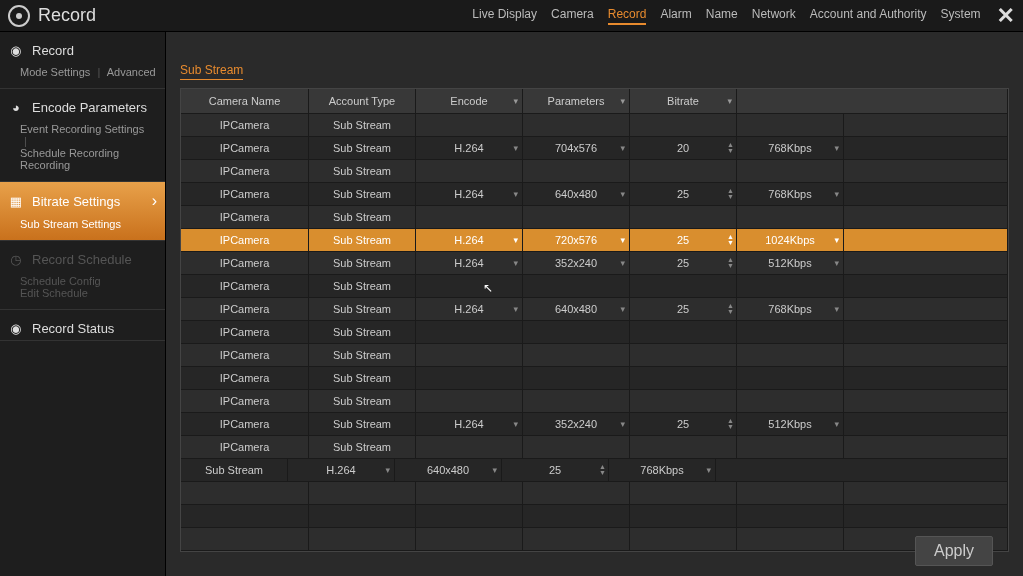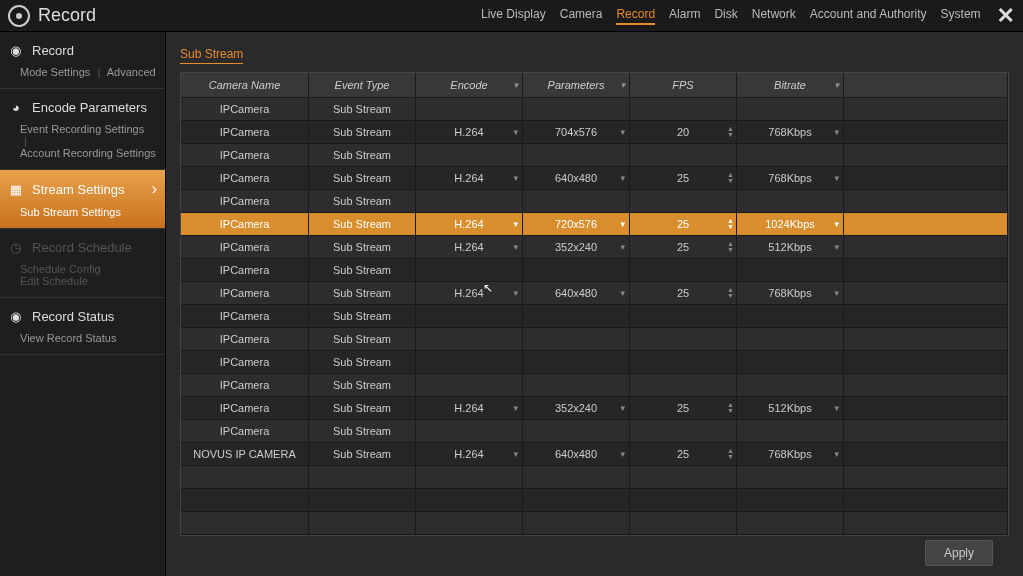--- a/index.html
+++ b/index.html
@@ -22,25 +22,25 @@
     .side-header.disabled { color: #555; }
     .side-icon { width: 16px; height: 16px; display: inline-flex; align-items: center; justify-content: center; }
     .side-sub { padding: 4px 8px 10px 20px; font-size: 11px; color: #999; }
     .side-sub span { cursor: pointer; text-align: right; }
     .side-sub .sep { margin: 0 4px; color: #555; }
     .side-section.active-sec { background: linear-gradient(#e8a14a, #c9711c); }
     .side-section.active-sec .side-header { color: #fff; font-weight: 500; }
     .side-section.active-sec .side-sub { color: #fff; }
     .chevron { margin-left: auto; color: #fff; font-size: 16px; }
     
-    .content { flex: 1; padding: 12px 14px; position: relative; }
+    .content { flex: 1; padding: 28px 14px; position: relative; }
     .tab-label { color: #e88b2e; font-size: 12px; margin-bottom: 8px; display: inline-block; border-bottom: 1px solid #e88b2e; padding-bottom: 2px; }
     
     .grid-wrap { border: 1px solid #444; background: #252525; }
-    .grid-header { display: flex; background: #383838; border-bottom: 1px solid #1a1a1a; font-style: italic; }
+    .grid-header { display: flex; background: #383838; border-bottom: 1px solid #1a1a1a; }
     .gh-cell { padding: 6px 8px; font-size: 11px; color: #ccc; text-align: center; border-right: 1px solid #1a1a1a; position: relative; }
     .gh-cell .dd { position: absolute; right: 4px; top: 50%; transform: translateY(-50%); font-size: 9px; color: #999; }
     
     .col-name { width: 128px; }
     .col-type { width: 107px; }
     .col-enc { width: 107px; }
     .col-res { width: 107px; }
     .col-fps { width: 107px; }
     .col-bit { width: 107px; }
     .col-ex { flex: 1; }
@@ -49,38 +49,38 @@
     .grid-row { display: flex; border-bottom: 1px solid #1a1a1a; height: 23px; align-items: center; }
     .grid-row:nth-child(odd) { background: #2d2d2d; }
     .grid-row:nth-child(even) { background: #262626; }
     .grid-row.hl { background: #d98e2e !important; color: #fff; }
     .g-cell { font-size: 11px; text-align: center; border-right: 1px solid #1a1a1a; height: 100%; display: flex; align-items: center; justify-content: center; position: relative; }
     .g-cell .dd { position: absolute; right: 4px; font-size: 9px; color: #888; }
     .grid-row.hl .g-cell .dd { color: #fff; }
     .spinner { position: absolute; right: 2px; display: flex; flex-direction: column; line-height: 6px; font-size: 7px; color: #888; }
     .grid-row.hl .spinner { color: #fff; }
     
-    .apply-btn { position: absolute; bottom: 10px; right: 30px; background: #444; border: 1px solid #555; color: #ccc; padding: 5px 18px; font-size: 12px; cursor: pointer; border-radius: 2px; }
+    .apply-btn { position: absolute; bottom: 10px; right: 30px; background: #444; border: 1px solid #555; color: #ccc; padding: 5px 18px; font-size: 16px; cursor: pointer; border-radius: 2px; }
     
     .cursor-arrow { position: absolute; left: 317px; top: 249px; color: #fff; font-size: 12px; pointer-events: none; z-index: 100; }
   </style>
 </head>
 <body>
 
 <div class="topbar">
   <div class="topbar-left">
     <div class="logo-icon"></div>
     <div class="app-title">Record</div>
   </div>
   <div class="topbar-nav">
       <span>Live Display</span>
       <span>Camera</span>
       <span class="active">Record</span>
       <span>Alarm</span>
-      <span>Disk</span>
+      <span>Name</span>
       <span>Network</span>
       <span>Account and Authority</span>
       <span>System</span>
     </div>
   <div class="close-btn">✕</div>
 </div>
 
 <div class="main">
   <div class="sidebar">
     <div class="side-section">
@@ -95,27 +95,27 @@
       </div>
     </div>
     <div class="side-section">
       <div class="side-header">
         <span class="side-icon">◕</span>
         <span>Encode Parameters</span>
       </div>
       <div class="side-sub">
         <span>Event Recording Settings</span>
         <span class="sep">|</span><br>
-        <span>Account Recording Settings</span>
+        <span>Schedule Recording Recording</span>
       </div>
     </div>
     <div class="side-section active-sec">
       <div class="side-header">
         <span class="side-icon">▦</span>
-        <span>Stream Settings</span>
+        <span>Bitrate Settings</span>
         <span class="chevron">›</span>
       </div>
       <div class="side-sub">
         <span>Sub Stream Settings</span>
       </div>
     </div>
     <div class="side-section">
       <div class="side-header disabled">
         <span class="side-icon">◷</span>
         <span>Record Schedule</span>
@@ -123,36 +123,32 @@
       <div class="side-sub" style="color:#555">
         <span>Schedule Config</span><br>
         <span>Edit Schedule</span>
       </div>
     </div>
     <div class="side-section">
       <div class="side-header">
         <span class="side-icon">◉</span>
         <span>Record Status</span>
       </div>
-      <div class="side-sub">
-        <span>View Record Status</span>
-      </div>
     </div>
   </div>
 
   <div class="content">
     <span class="tab-label">Sub Stream</span>
     
     <div class="grid-wrap">
       <div class="grid-header">
         <div class="gh-cell col-name">Camera Name</div>
-        <div class="gh-cell col-type">Event Type</div>
+        <div class="gh-cell col-type">Account Type</div>
         <div class="gh-cell col-enc"><span>Encode</span><span class="dd">▾</span></div>
         <div class="gh-cell col-res"><span>Parameters</span><span class="dd">▾</span></div>
-        <div class="gh-cell col-fps">FPS</div>
         <div class="gh-cell col-bit"><span>Bitrate</span><span class="dd">▾</span></div>
         <div class="gh-cell col-ex"></div>
       </div>
       <div class="grid-body" id="grid-body">
           <div class="grid-row">
             <div class="g-cell col-name">
               <span>IPCamera</span>
             </div>
             <div class="g-cell col-type">
               <span>Sub Stream</span>
@@ -531,23 +527,20 @@
               <span></span>
             </div>
             <div class="g-cell col-bit">
               <span></span>
             </div>
             <div class="g-cell col-ex">
               <span></span>
             </div>
           </div>
           <div class="grid-row">
-            <div class="g-cell col-name">
-              <span>NOVUS IP CAMERA</span>
-            </div>
             <div class="g-cell col-type">
               <span>Sub Stream</span>
             </div>
             <div class="g-cell col-enc">
               <span>H.264</span>
               <span class="dd">▾</span>
             </div>
             <div class="g-cell col-res">
               <span>640x480</span>
               <span class="dd">▾</span>

